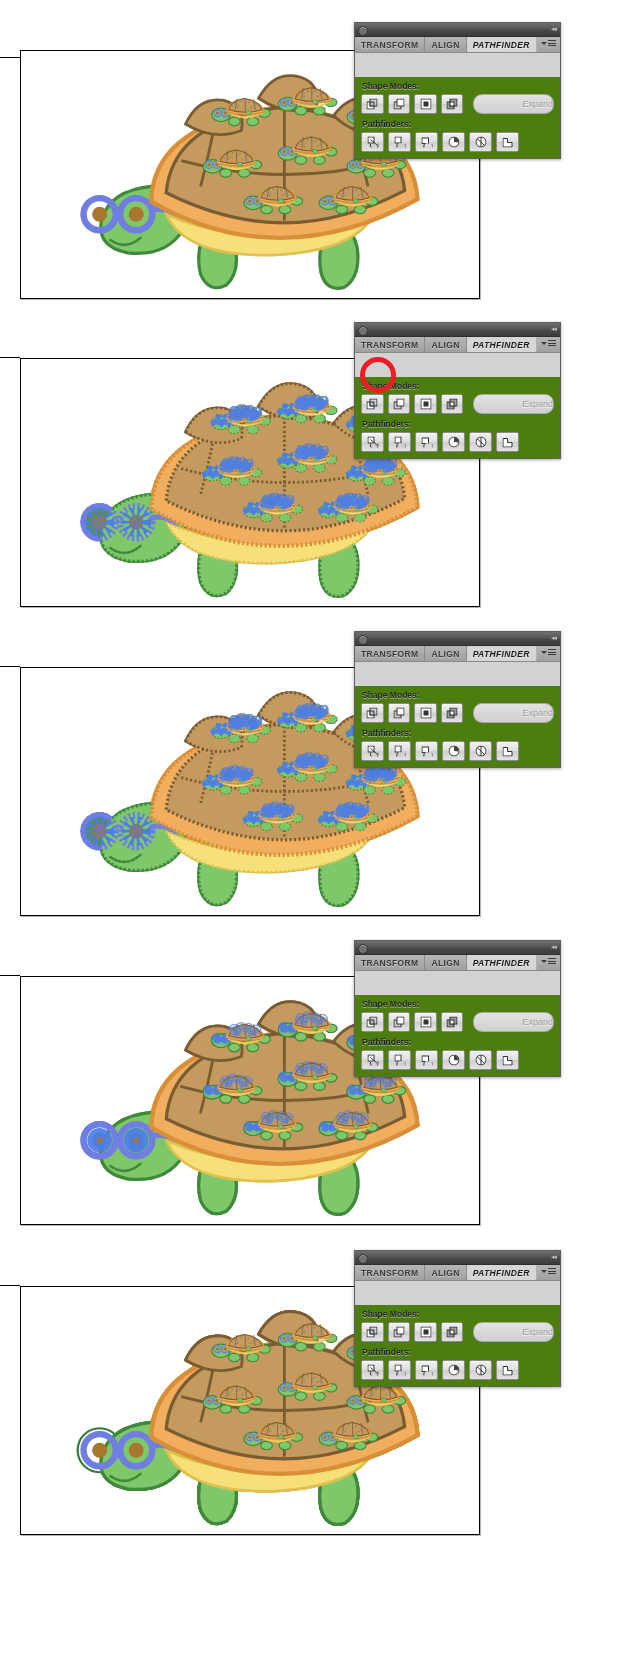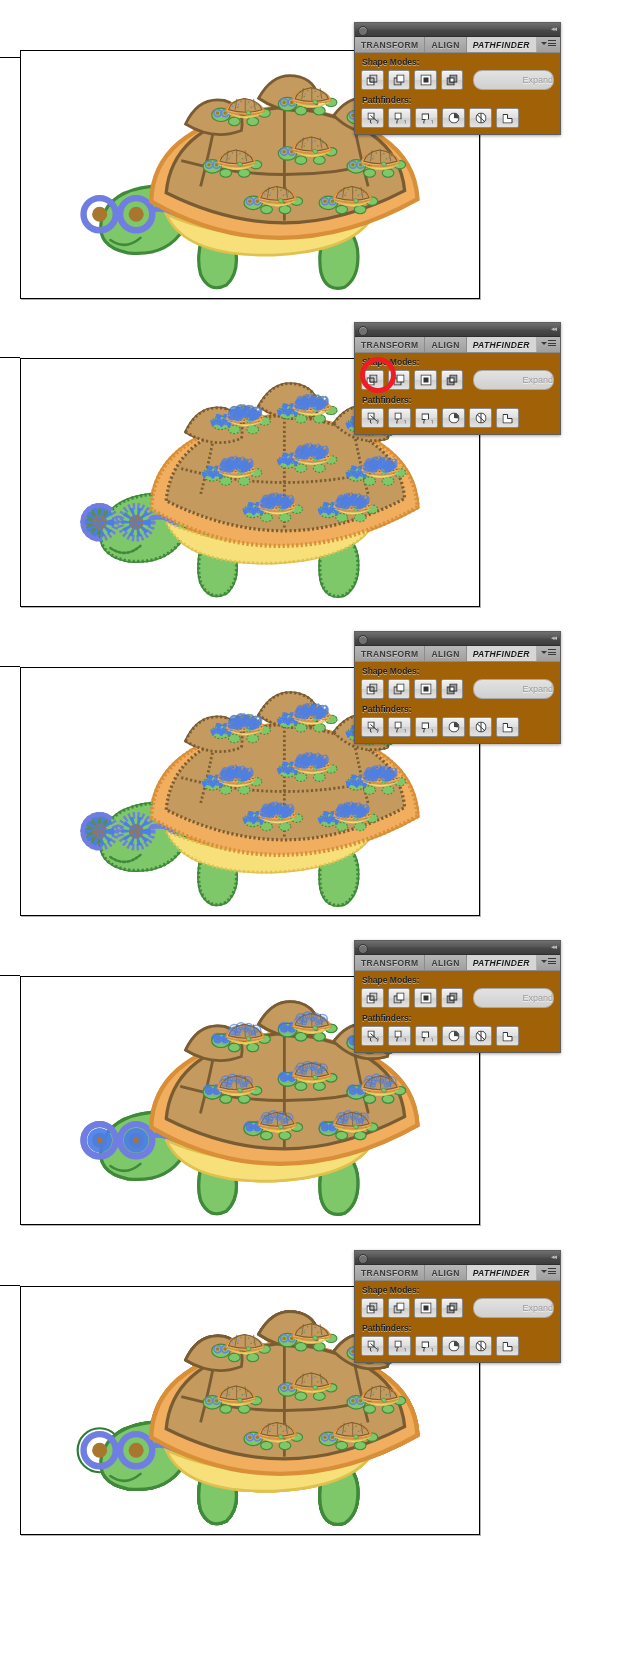--- a/index.html
+++ b/index.html
@@ -80,21 +80,21 @@
     position:absolute;right:4px;top:3px;
     display:flex;align-items:center;gap:1px;
   }
   .pf-menu .tri{
     width:0;height:0;border-left:3px solid transparent;border-right:3px solid transparent;
     border-top:3.5px solid #3a3a3a;
   }
   .pf-menu .lines{display:flex;flex-direction:column;gap:1.5px;}
   .pf-menu .lines i{display:block;width:8px;height:1px;background:#3a3a3a;}
 
-  .pf-body{padding:4px 6px 6px 6px;background:#a16207;}
+  .pf-body{padding:4px 6px 6px 6px;background:#4d7c0f;margin-top:24px;}
   .pf-label{
     font-size:8.5px;color:#222;font-weight:bold;margin:0 0 3px 1px;
     text-shadow:0 1px 0 rgba(255,255,255,.5);
   }
   .pf-row{display:flex;align-items:center;gap:4px;margin-bottom:5px;}
   .pf-row.second{margin-bottom:0;}
 
   .pf-btn{
     width:21px;height:18px;
     background:linear-gradient(to bottom,#f2f2f2 0%,#dedede 50%,#cfcfcf 51%,#e3e3e3 100%);

